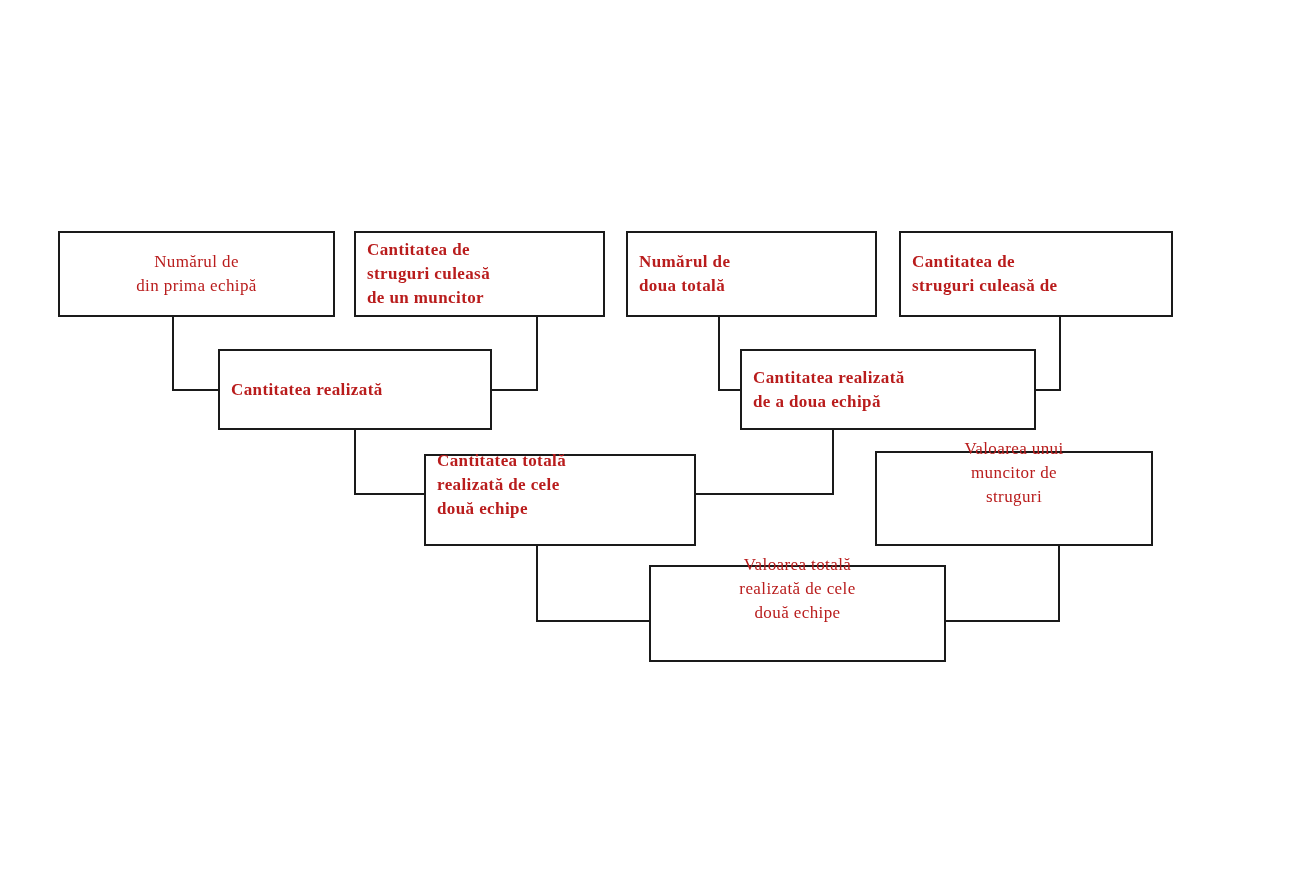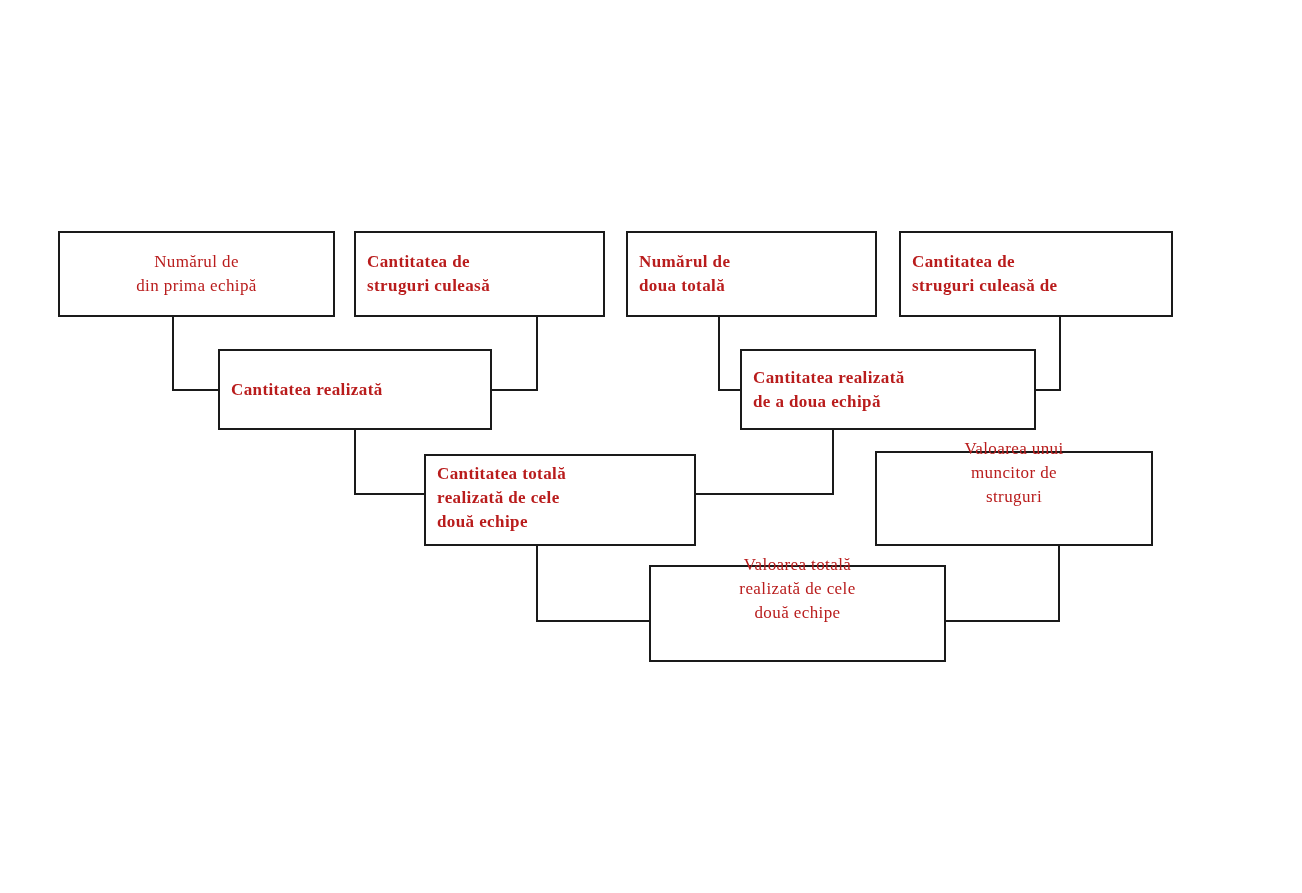--- a/index.html
+++ b/index.html
@@ -80,22 +80,22 @@
         <rect class="node-rect" x="900" y="232" width="272" height="84"></rect>
         <rect class="node-rect" x="219" y="350" width="272" height="79"></rect>
         <rect class="node-rect" x="741" y="350" width="294" height="79"></rect>
         <rect class="node-rect" x="425" y="455" width="270" height="90"></rect>
         <rect class="node-rect" x="876" y="452" width="276" height="93"></rect>
         <rect class="node-rect" x="650" y="566" width="295" height="95"></rect>
       </g>
   </svg>
   <div id="labels-layer">
       <div class="node-label align-center" style="left: 71px; top: 232px; width: 251px; height: 84px;"><span class="ln">Numărul de</span><span class="ln">din prima echipă</span></div>
-      <div class="node-label align-left" style="left: 367px; top: 232px; width: 225px; height: 84px;"><span class="ln">Cantitatea de</span><span class="ln">struguri culeasă</span></div>
+      <div class="node-label align-left" style="left: 367px; top: 232px; width: 225px; height: 84px;"><span class="ln">Cantitatea de</span><span class="ln">struguri culeasă</span><span class="ln">de un muncitor</span></div>
       <div class="node-label align-left" style="left: 639px; top: 232px; width: 225px; height: 84px;"><span class="ln">Numărul de</span><span class="ln">doua totală</span></div>
       <div class="node-label align-left" style="left: 912px; top: 232px; width: 248px; height: 84px;"><span class="ln">Cantitatea de</span><span class="ln">struguri culeasă de</span></div>
       <div class="node-label align-left" style="left: 231px; top: 350px; width: 248px; height: 79px;"><span class="ln">Cantitatea realizată</span></div>
       <div class="node-label align-left" style="left: 753px; top: 350px; width: 270px; height: 79px;"><span class="ln">Cantitatea realizată</span><span class="ln">de a doua echipă</span></div>
-      <div class="node-label align-left" style="left: 437px; top: 453px; width: 246px; height: 90px;"><span class="ln">Cantitatea totală</span><span class="ln">realizată de cele</span><span class="ln">două echipe</span></div>
+      <div class="node-label align-left" style="left: 437px; top: 440px; width: 246px; height: 90px;"><span class="ln">Cantitatea totală</span><span class="ln">realizată de cele</span><span class="ln">două echipe</span></div>
       <div class="node-label align-center" style="left: 888px; top: 432px; width: 252px; height: 82px;"><span class="ln">Valoarea unui</span><span class="ln">muncitor de</span><span class="ln">struguri</span></div>
       <div class="node-label align-center" style="left: 662px; top: 541px; width: 271px; height: 95px;"><span class="ln">Valoarea totală</span><span class="ln">realizată de cele</span><span class="ln">două echipe</span></div>
     </div>
 </div>
 
 </body></html>

